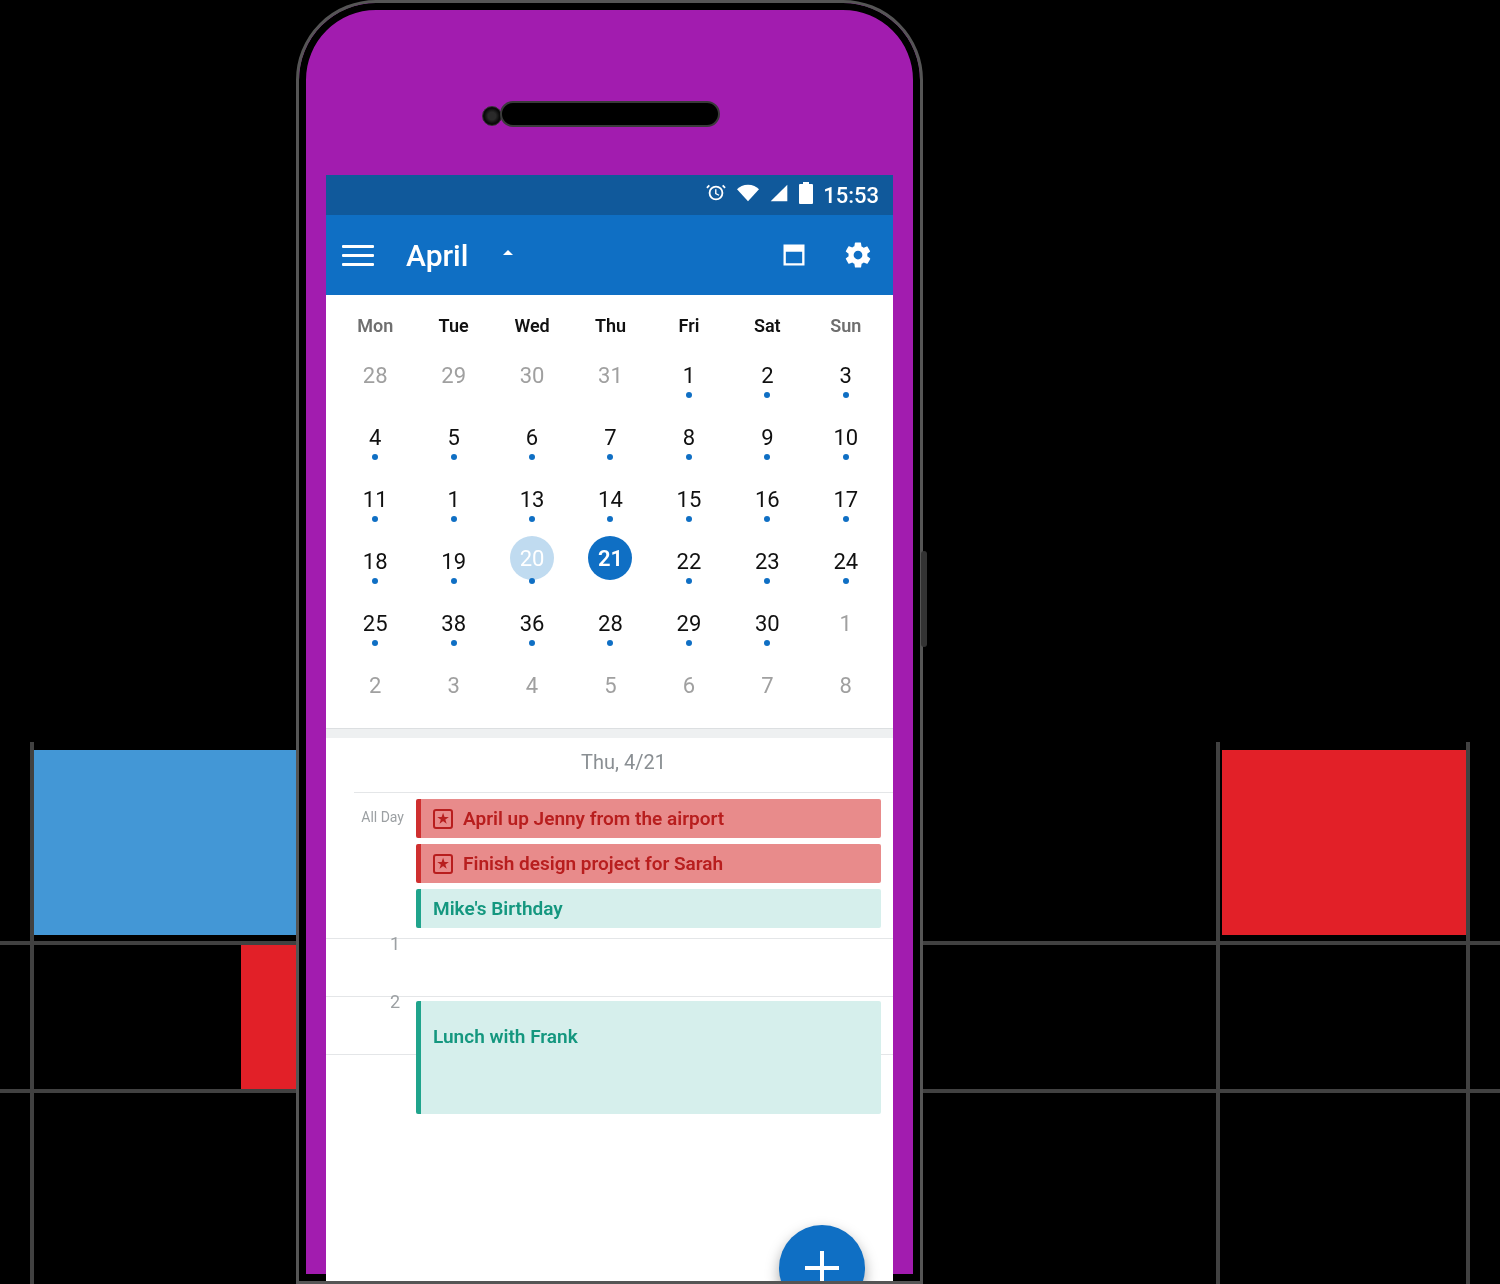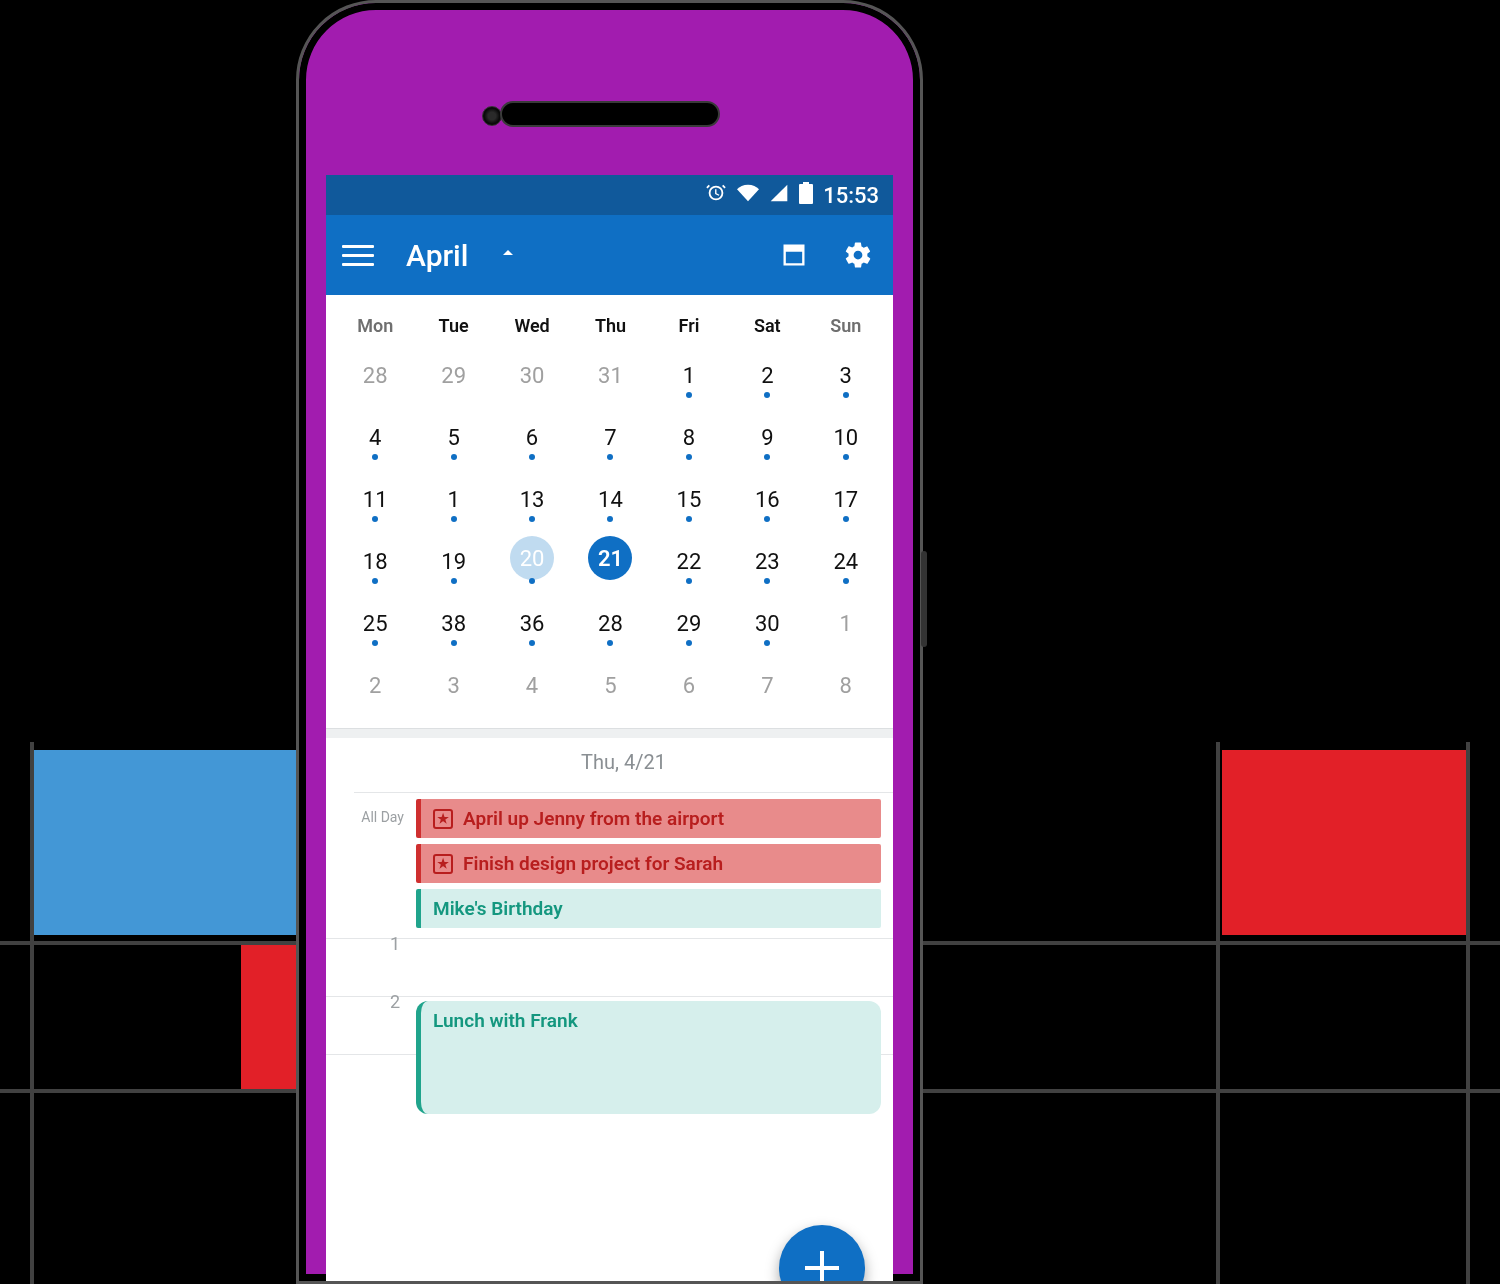--- a/index.html
+++ b/index.html
@@ -117,21 +117,21 @@
   .hour-row { display:flex; height:58px; border-bottom:1px solid #e4e6e8;}
   .hour-row .h-label {
     width:90px; color:#9ca0a3; font-size:18px;
     display:flex; align-items:flex-start; justify-content:flex-end;
     padding:4px 16px 0 0; position:relative; top:-10px;
   }
   .hour-row .h-body { flex:1; position:relative; }
   .slot-event {
     position:absolute; left:0; right:12px; top:4px; bottom:-60px;
     background:#d6efec; color:#14977f; border-left:5px solid #20a48c;
-    padding:8px 12px; font-size:19px; font-weight:600; border-radius:12px;
+    padding:24px 12px; font-size:19px; font-weight:600; border-radius:2px;
   }
 
   
   .fab {
     position:absolute; right:28px; bottom:-30px;
     width:86px; height:86px; border-radius:50%; background:#0f6fc4;
     display:flex; align-items:center; justify-content:center;
     box-shadow:0 6px 14px rgba(0,0,0,.35);
   }
   .fab::before, .fab::after {

